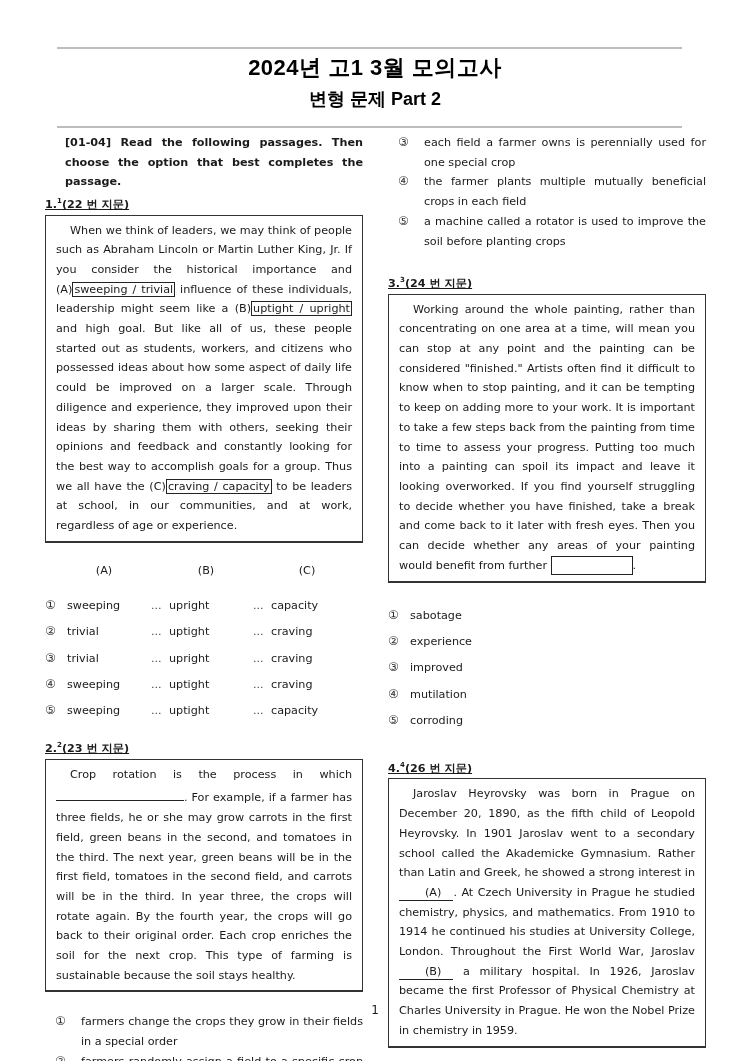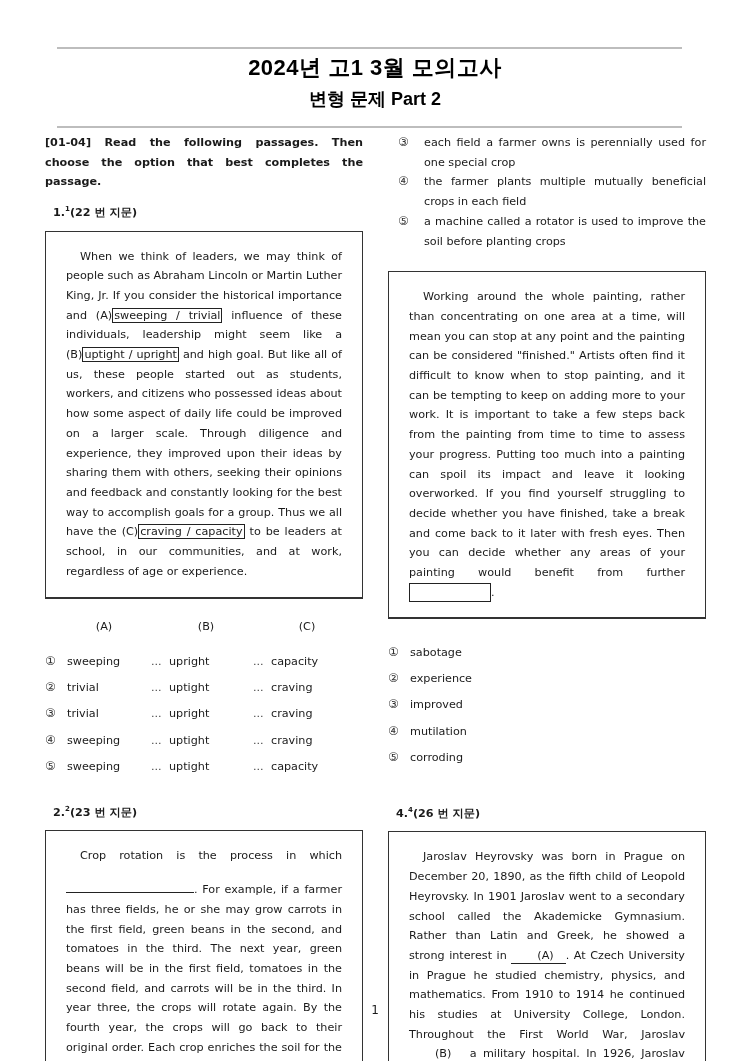--- a/index.html
+++ b/index.html
@@ -4,25 +4,25 @@
 <style>
   html, body { margin: 0; padding: 0; background: #ffffff; }
   body { width: 750px; height: 1061px; position: relative; overflow: hidden; font-family: "DejaVu Sans", sans-serif; color: #1a1a1a; }
   .rule { position: absolute; left: 57px; width: 625px; height: 2px; background: #bdbdbd; }
   .title { position: absolute; left: 0; width: 750px; text-align: center; font-family: "Liberation Sans", sans-serif; font-weight: bold; color: #000; }
   .t1 { top: 53px; font-size: 22px; letter-spacing: 0.5px; }
   .t2 { top: 87px; font-size: 18px; }
   .col { position: absolute; font-size: 11.2px; line-height: 19.7px; }
   .left { left: 45px; width: 318px; }
   .right { left: 388px; width: 318px; }
-  .instr { font-weight: bold; text-align: justify; }
-  .qhead { font-weight: bold; font-size: 11.2px; margin: 8px; }
+  .instr { font-weight: bold; text-align: justify; margin-left: 20px; }
+  .qhead { font-weight: bold; font-size: 11.2px; margin: 0; text-decoration: underline; }
   .qhead sup { font-size: 7px; }
   .box { border: 1px solid #333; border-bottom-width: 2px; padding: 1px 6px 1px 6px; text-align: justify; }
-  .box p { margin: 14px; text-indent: 14px; text-align: justify; }
+  .box p { margin: 4px; text-indent: 14px; text-align: justify; }
   .sel { border: 1px solid #222; padding: 0 1px; }
   .blank-line { display: inline-block; width: 128px; border-bottom: 1px solid #222; height: 12px; vertical-align: baseline; }
   .blank-box { display: inline-block; width: 80px; height: 17px; border: 1px solid #222; vertical-align: middle; }
   .ublank { display: inline-block; border-bottom: 1px solid #222; padding: 0 12px; line-height: 14px; }
   .hdr-row { display: flex; margin-top: 18px; height: 20px; }
   .hdr-row span { text-align: center; }
   .opt-row { display: flex; height: 26.3px; align-items: center; }
   .num { width: 22px; font-size: 12px; color: #333; }
   .c-a { width: 84px; }
   .c-dots { width: 18px; color: #444; }
@@ -135,20 +135,23 @@
       <span class="num">④</span>
       <span class="txt">the farmer plants multiple mutually beneficial crops in each field</span>
     </div>
     <div class="list-opt">
       <span class="num">⑤</span>
       <span class="txt">a machine called a rotator is used to improve the soil before planting crops</span>
     </div>
   </div>
 
   <div style="height:20px;"></div>
+  <div class="qhead">
+    <span>3.</span><sup>3</sup><span>(24 번 지문)</span>
+  </div>
   <div class="box">
     <p><span>Working around the whole painting, rather than concentrating on one area at a time, will mean you can stop at any point and the painting can be considered "finished." Artists often find it difficult to know when to stop painting, and it can be tempting to keep on adding more to your work. It is important to take a few steps back from the painting from time to time to assess your progress. Putting too much into a painting can spoil its impact and leave it looking overworked. If you find yourself struggling to decide whether you have finished, take a break and come back to it later with fresh eyes. Then you can decide whether any areas of your painting would benefit from further </span><span class="blank-box"></span><span>.</span></p>
   </div>
 
   <div style="height:20px;"></div>
   <div>
     <div class="center-opt">
       <span class="num">①</span>
       <span class="txt">sabotage</span>
     </div>

